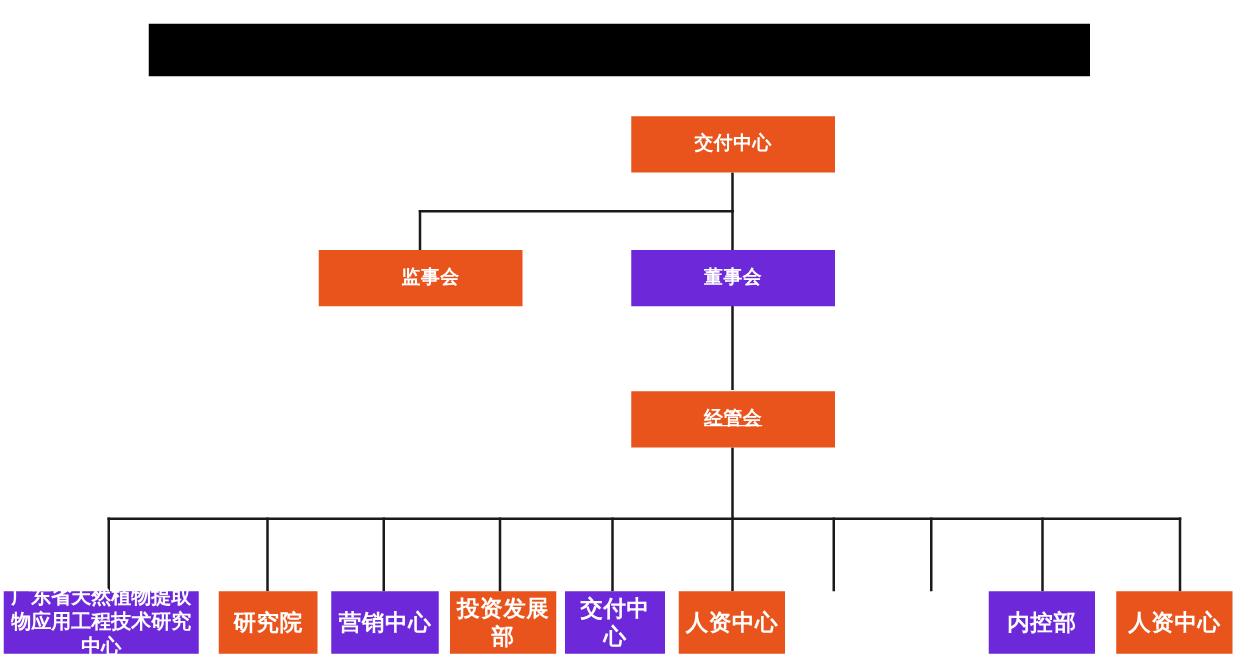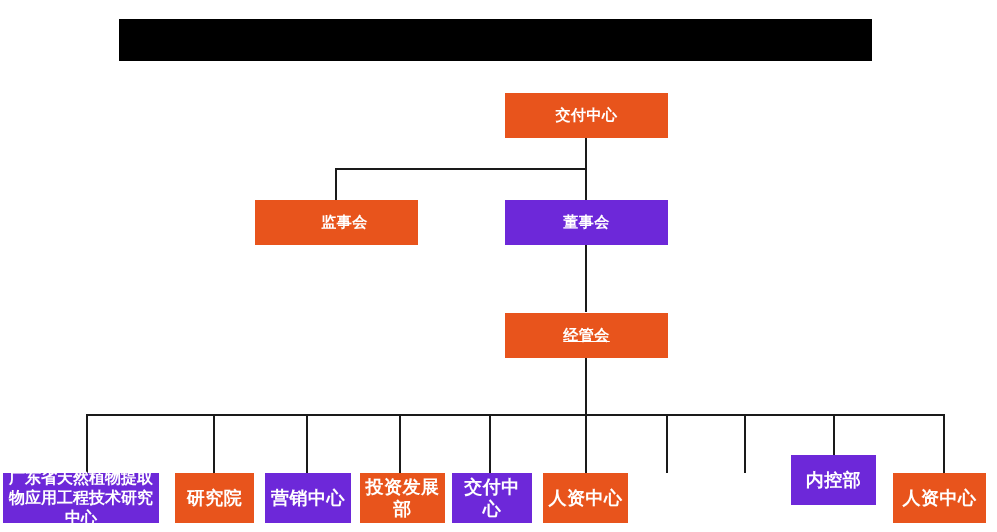--- a/index.html
+++ b/index.html
@@ -107,17 +107,17 @@
   <div class="node light md" style="left:265px; top:473px; width:86px; height:50px;">营销中心</div>
 
   <div class="node dark md" style="left:360px; top:473px; width:85px; height:50px;">投资发展部</div>
 
   <div class="node light md" style="left:452px; top:473px; width:80px; height:50px;">交付中心</div>
 
   <div class="node dark md" style="left:543px; top:473px; width:85px; height:50px;">人资中心</div>
 
 
 
-  <div class="node light md" style="left:791px; top:455px; width:85px; height:50px;">内控部</div>
+  <div class="node light md" style="left:791px; top:473px; width:85px; height:50px;">内控部</div>
 
   <div class="node dark md" style="left:893px; top:473px; width:93px; height:50px;">人资中心</div>
 
 </div>
 
 </body></html>

